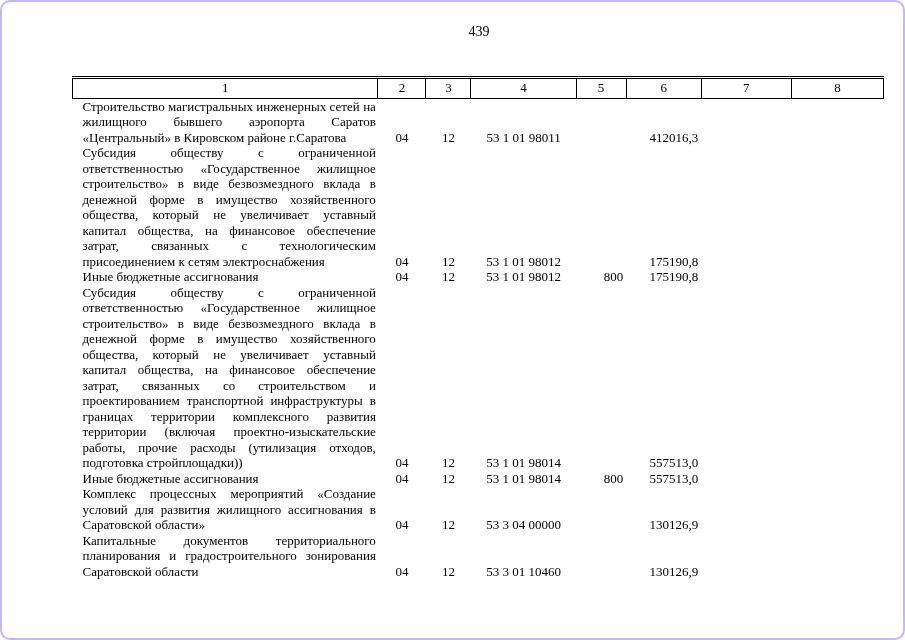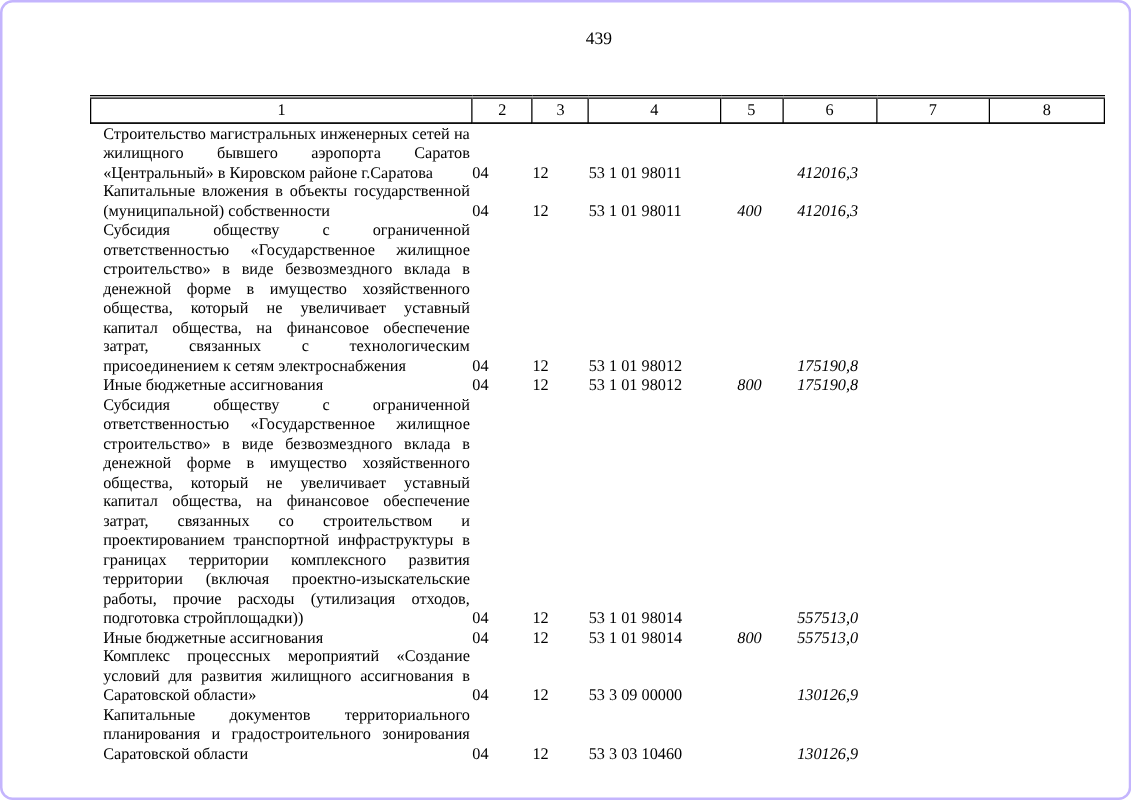--- a/index.html
+++ b/index.html
@@ -48,22 +48,22 @@
   tbody td {
     vertical-align: bottom;
     padding: 0;
   }
   td.c1 {
     text-align: justify;
     padding: 0 2px 0 10px;
     hyphens: auto;
     -webkit-hyphens: auto;
   }
-  td.ctr { }
-  td.rgt { text-align: center; padding-right: 3px; font-style: italic; }
+  td.ctr { text-align: center; }
+  td.rgt { text-align: right; padding-right: 3px; }
 </style>
 </head>
 <body>
 
 <div class="page">
 
   <div class="page-number">439</div>
 
   <table class="budget">
     <colgroup>
@@ -88,30 +88,20 @@
         <th>8</th>
       </tr>
     </thead>
     <tbody>
       <tr>
         <td class="c1">Строительство магистральных инженерных сетей на жилищного бывшего аэропорта Саратов «Центральный» в Кировском районе г.Саратова</td>
         <td class="ctr">04</td>
         <td class="ctr">12</td>
         <td class="ctr">53 1 01 98011</td>
         <td class="rgt"></td>
-        <td class="rgt">412016,3</td>
-        <td class="rgt"></td>
-        <td class="rgt"></td>
-      </tr>
-      <tr>
-        <td class="c1">Капитальные вложения в объекты государственной (муниципальной) собственности</td>
-        <td class="ctr">04</td>
-        <td class="ctr">12</td>
-        <td class="ctr">53 1 01 98011</td>
-        <td class="rgt">400</td>
         <td class="rgt">412016,3</td>
         <td class="rgt"></td>
         <td class="rgt"></td>
       </tr>
       <tr>
         <td class="c1">Субсидия обществу с ограниченной ответственностью «Государственное жилищное строительство» в виде безвозмездного вклада в денежной форме в имущество хозяйственного общества, который не увеличивает уставный капитал общества, на финансовое обеспечение затрат, связанных с технологическим присоединением к сетям электроснабжения</td>
         <td class="ctr">04</td>
         <td class="ctr">12</td>
         <td class="ctr">53 1 01 98012</td>
         <td class="rgt"></td>
@@ -146,31 +136,31 @@
         <td class="ctr">53 1 01 98014</td>
         <td class="rgt">800</td>
         <td class="rgt">557513,0</td>
         <td class="rgt"></td>
         <td class="rgt"></td>
       </tr>
       <tr>
         <td class="c1">Комплекс процессных мероприятий «Создание условий для развития жилищного ассигнования в Саратовской области»</td>
         <td class="ctr">04</td>
         <td class="ctr">12</td>
-        <td class="ctr">53 3 09 00000</td>
+        <td class="ctr">53 3 04 00000</td>
         <td class="rgt"></td>
         <td class="rgt">130126,9</td>
         <td class="rgt"></td>
         <td class="rgt"></td>
       </tr>
       <tr>
         <td class="c1">Капитальные документов территориального планирования и градостроительного зонирования Саратовской области</td>
         <td class="ctr">04</td>
         <td class="ctr">12</td>
-        <td class="ctr">53 3 03 10460</td>
+        <td class="ctr">53 3 01 10460</td>
         <td class="rgt"></td>
         <td class="rgt">130126,9</td>
         <td class="rgt"></td>
         <td class="rgt"></td>
       </tr>
     </tbody>
   </table>
 
 </div>
 

